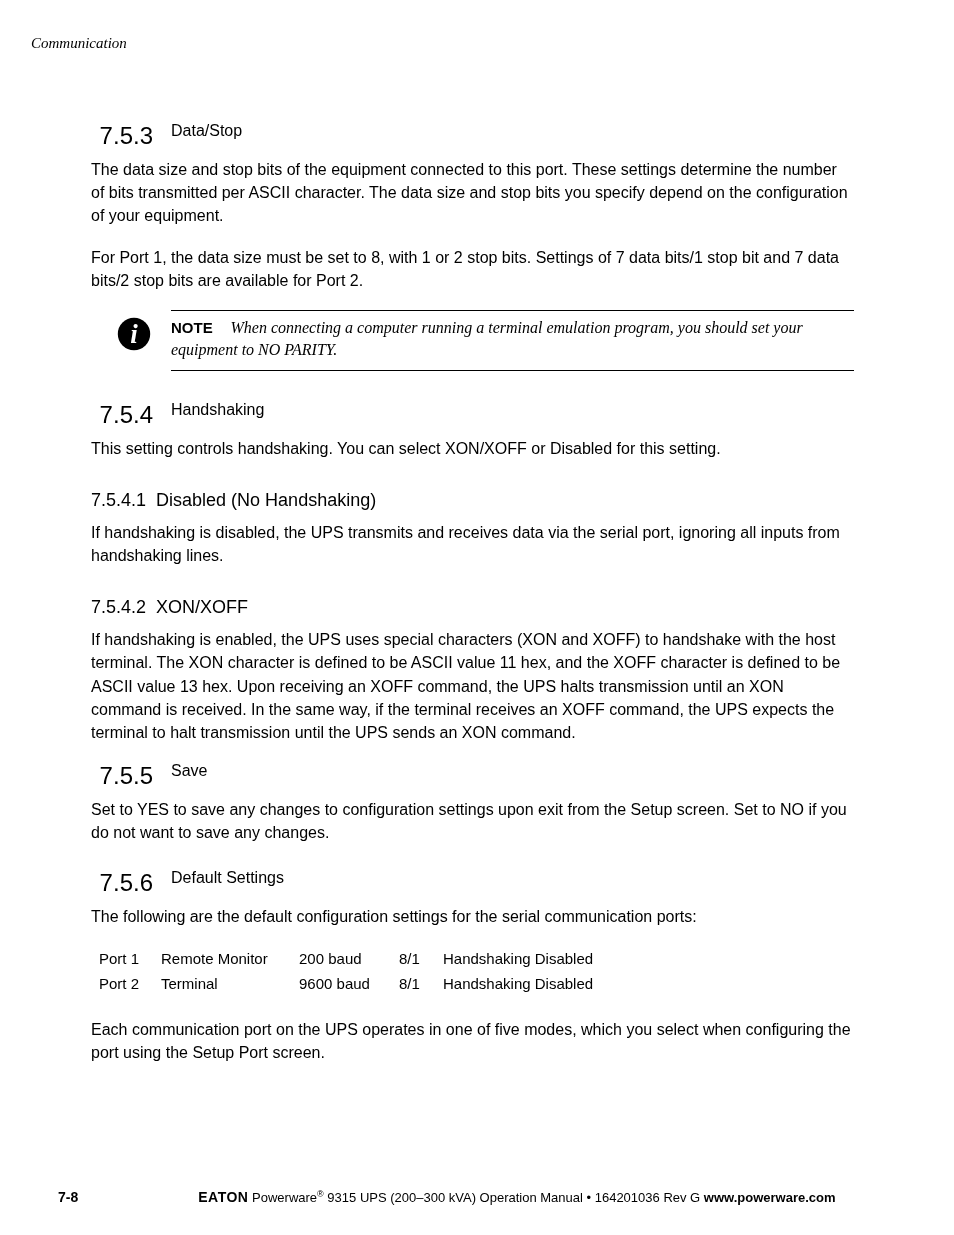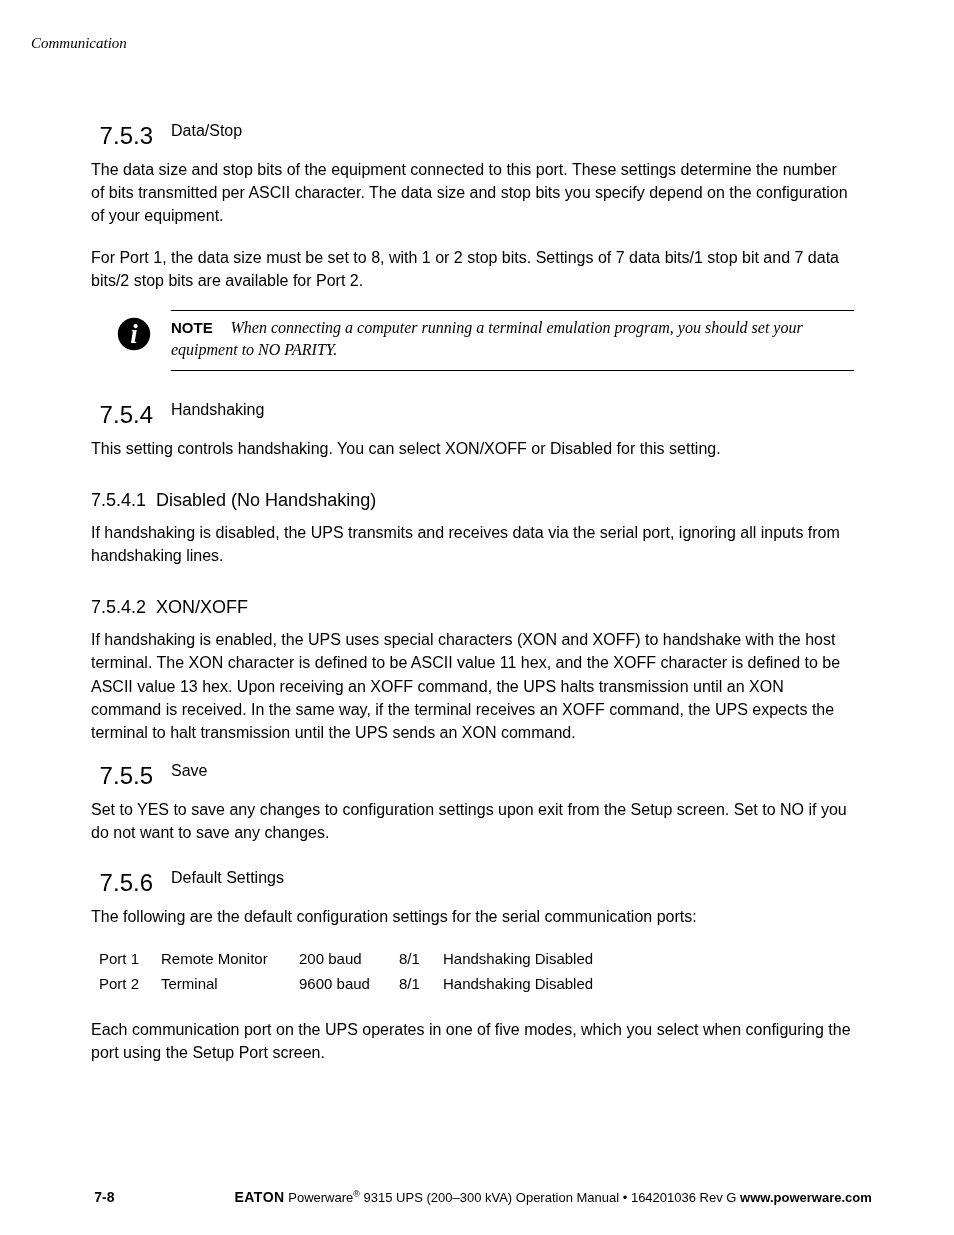--- a/index.html
+++ b/index.html
@@ -87,21 +87,20 @@
   .c-bits { width: 44px; }
   .c-hs   { }
   .footer {
     position: absolute;
     bottom: 30px;
     left: 58px;
     right: 46px;
     display: flex;
     align-items: baseline;
     font-size: 13px;
-    justify-content: center;
   }
   .footer .pg { font-weight: 700; font-size: 14px; margin-right: 120px; }
   .footer .brand { font-weight: 700; font-size: 14px; letter-spacing: 0.5px; }
   .footer .rest { }
   .footer .url { font-weight: 700; }
   sup { font-size: 9px; }
 </style>
 </head>
 <body>
 

